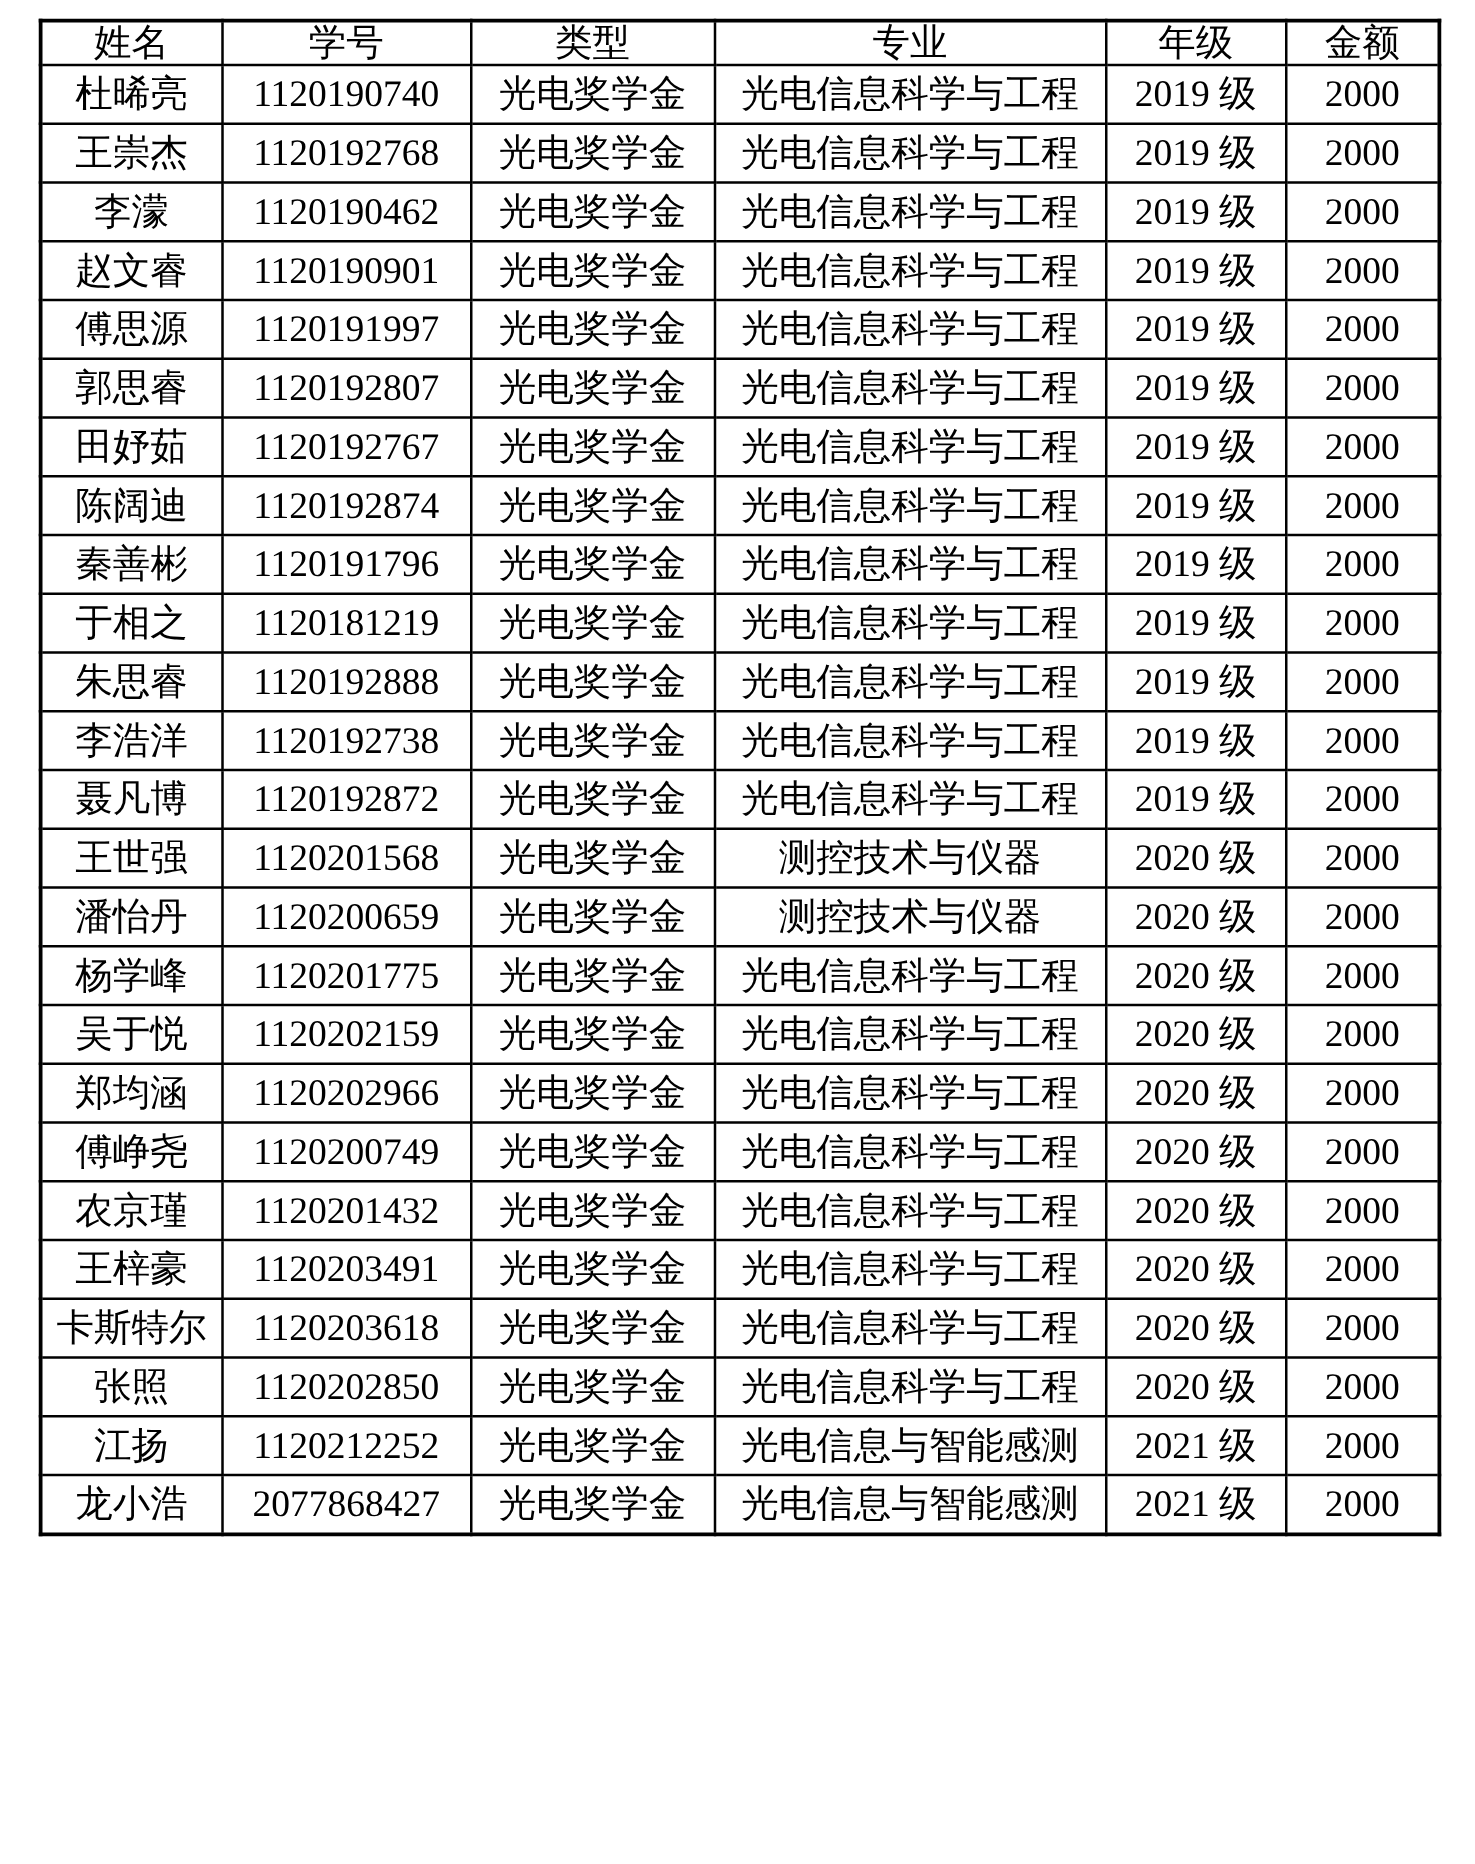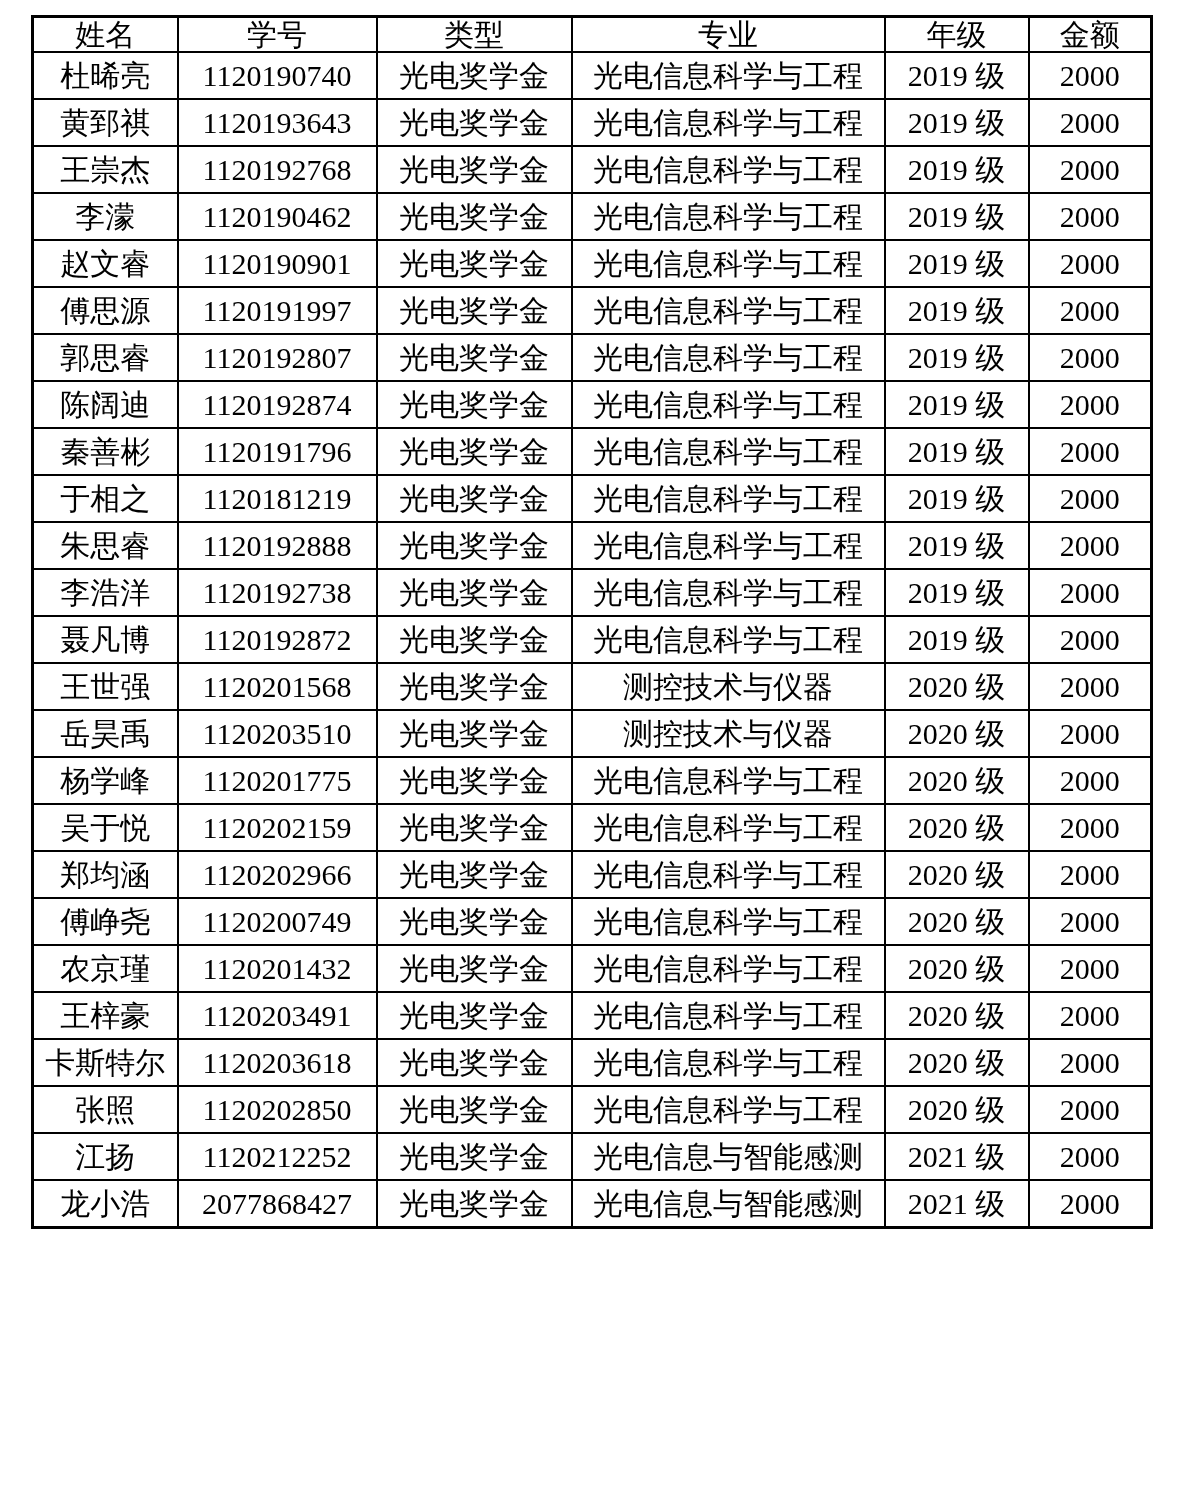--- a/index.html
+++ b/index.html
@@ -78,28 +78,20 @@
     <tbody id="table-body">
         <tr>
           <td>杜晞亮</td>
           <td>1120190740</td>
           <td>光电奖学金</td>
           <td>光电信息科学与工程</td>
           <td>2019 级</td>
           <td>2000</td>
         </tr>
         <tr>
-          <td>黄郅祺</td>
-          <td>1120193643</td>
-          <td>光电奖学金</td>
-          <td>光电信息科学与工程</td>
-          <td>2019 级</td>
-          <td>2000</td>
-        </tr>
-        <tr>
           <td>王崇杰</td>
           <td>1120192768</td>
           <td>光电奖学金</td>
           <td>光电信息科学与工程</td>
           <td>2019 级</td>
           <td>2000</td>
         </tr>
         <tr>
           <td>李濛</td>
           <td>1120190462</td>
@@ -126,20 +118,28 @@
         </tr>
         <tr>
           <td>郭思睿</td>
           <td>1120192807</td>
           <td>光电奖学金</td>
           <td>光电信息科学与工程</td>
           <td>2019 级</td>
           <td>2000</td>
         </tr>
         <tr>
+          <td>田妤茹</td>
+          <td>1120192767</td>
+          <td>光电奖学金</td>
+          <td>光电信息科学与工程</td>
+          <td>2019 级</td>
+          <td>2000</td>
+        </tr>
+        <tr>
           <td>陈阔迪</td>
           <td>1120192874</td>
           <td>光电奖学金</td>
           <td>光电信息科学与工程</td>
           <td>2019 级</td>
           <td>2000</td>
         </tr>
         <tr>
           <td>秦善彬</td>
           <td>1120191796</td>
@@ -182,22 +182,22 @@
         </tr>
         <tr>
           <td>王世强</td>
           <td>1120201568</td>
           <td>光电奖学金</td>
           <td>测控技术与仪器</td>
           <td>2020 级</td>
           <td>2000</td>
         </tr>
         <tr>
-          <td>岳昊禹</td>
-          <td>1120203510</td>
+          <td>潘怡丹</td>
+          <td>1120200659</td>
           <td>光电奖学金</td>
           <td>测控技术与仪器</td>
           <td>2020 级</td>
           <td>2000</td>
         </tr>
         <tr>
           <td>杨学峰</td>
           <td>1120201775</td>
           <td>光电奖学金</td>
           <td>光电信息科学与工程</td>

